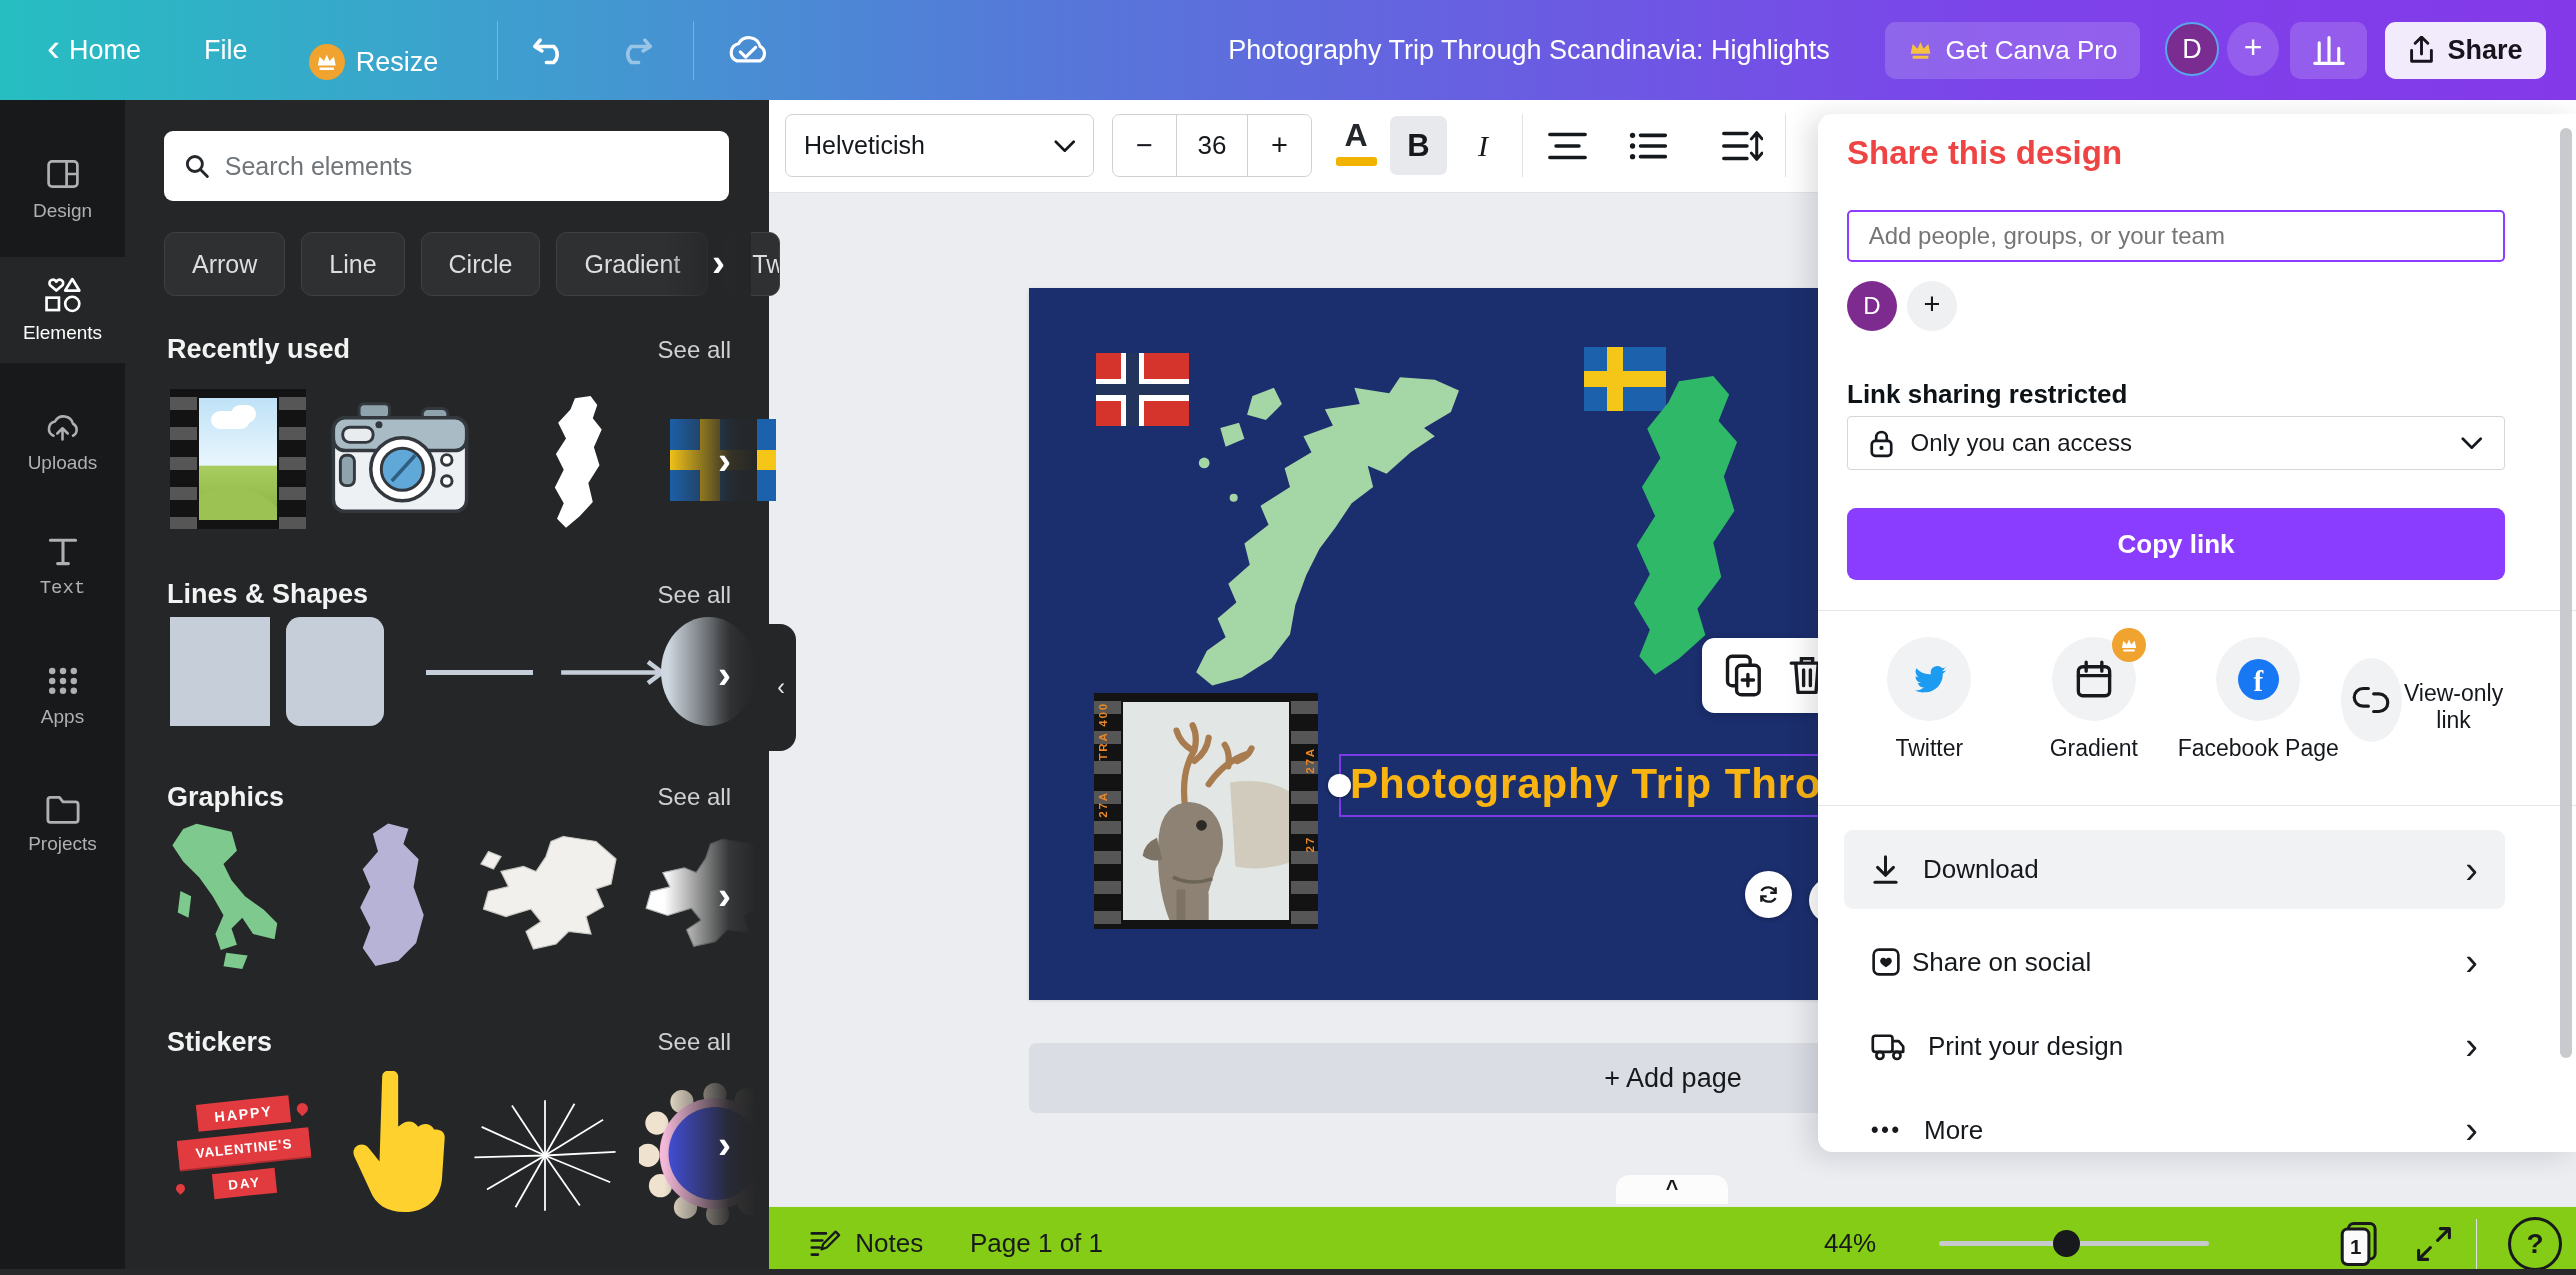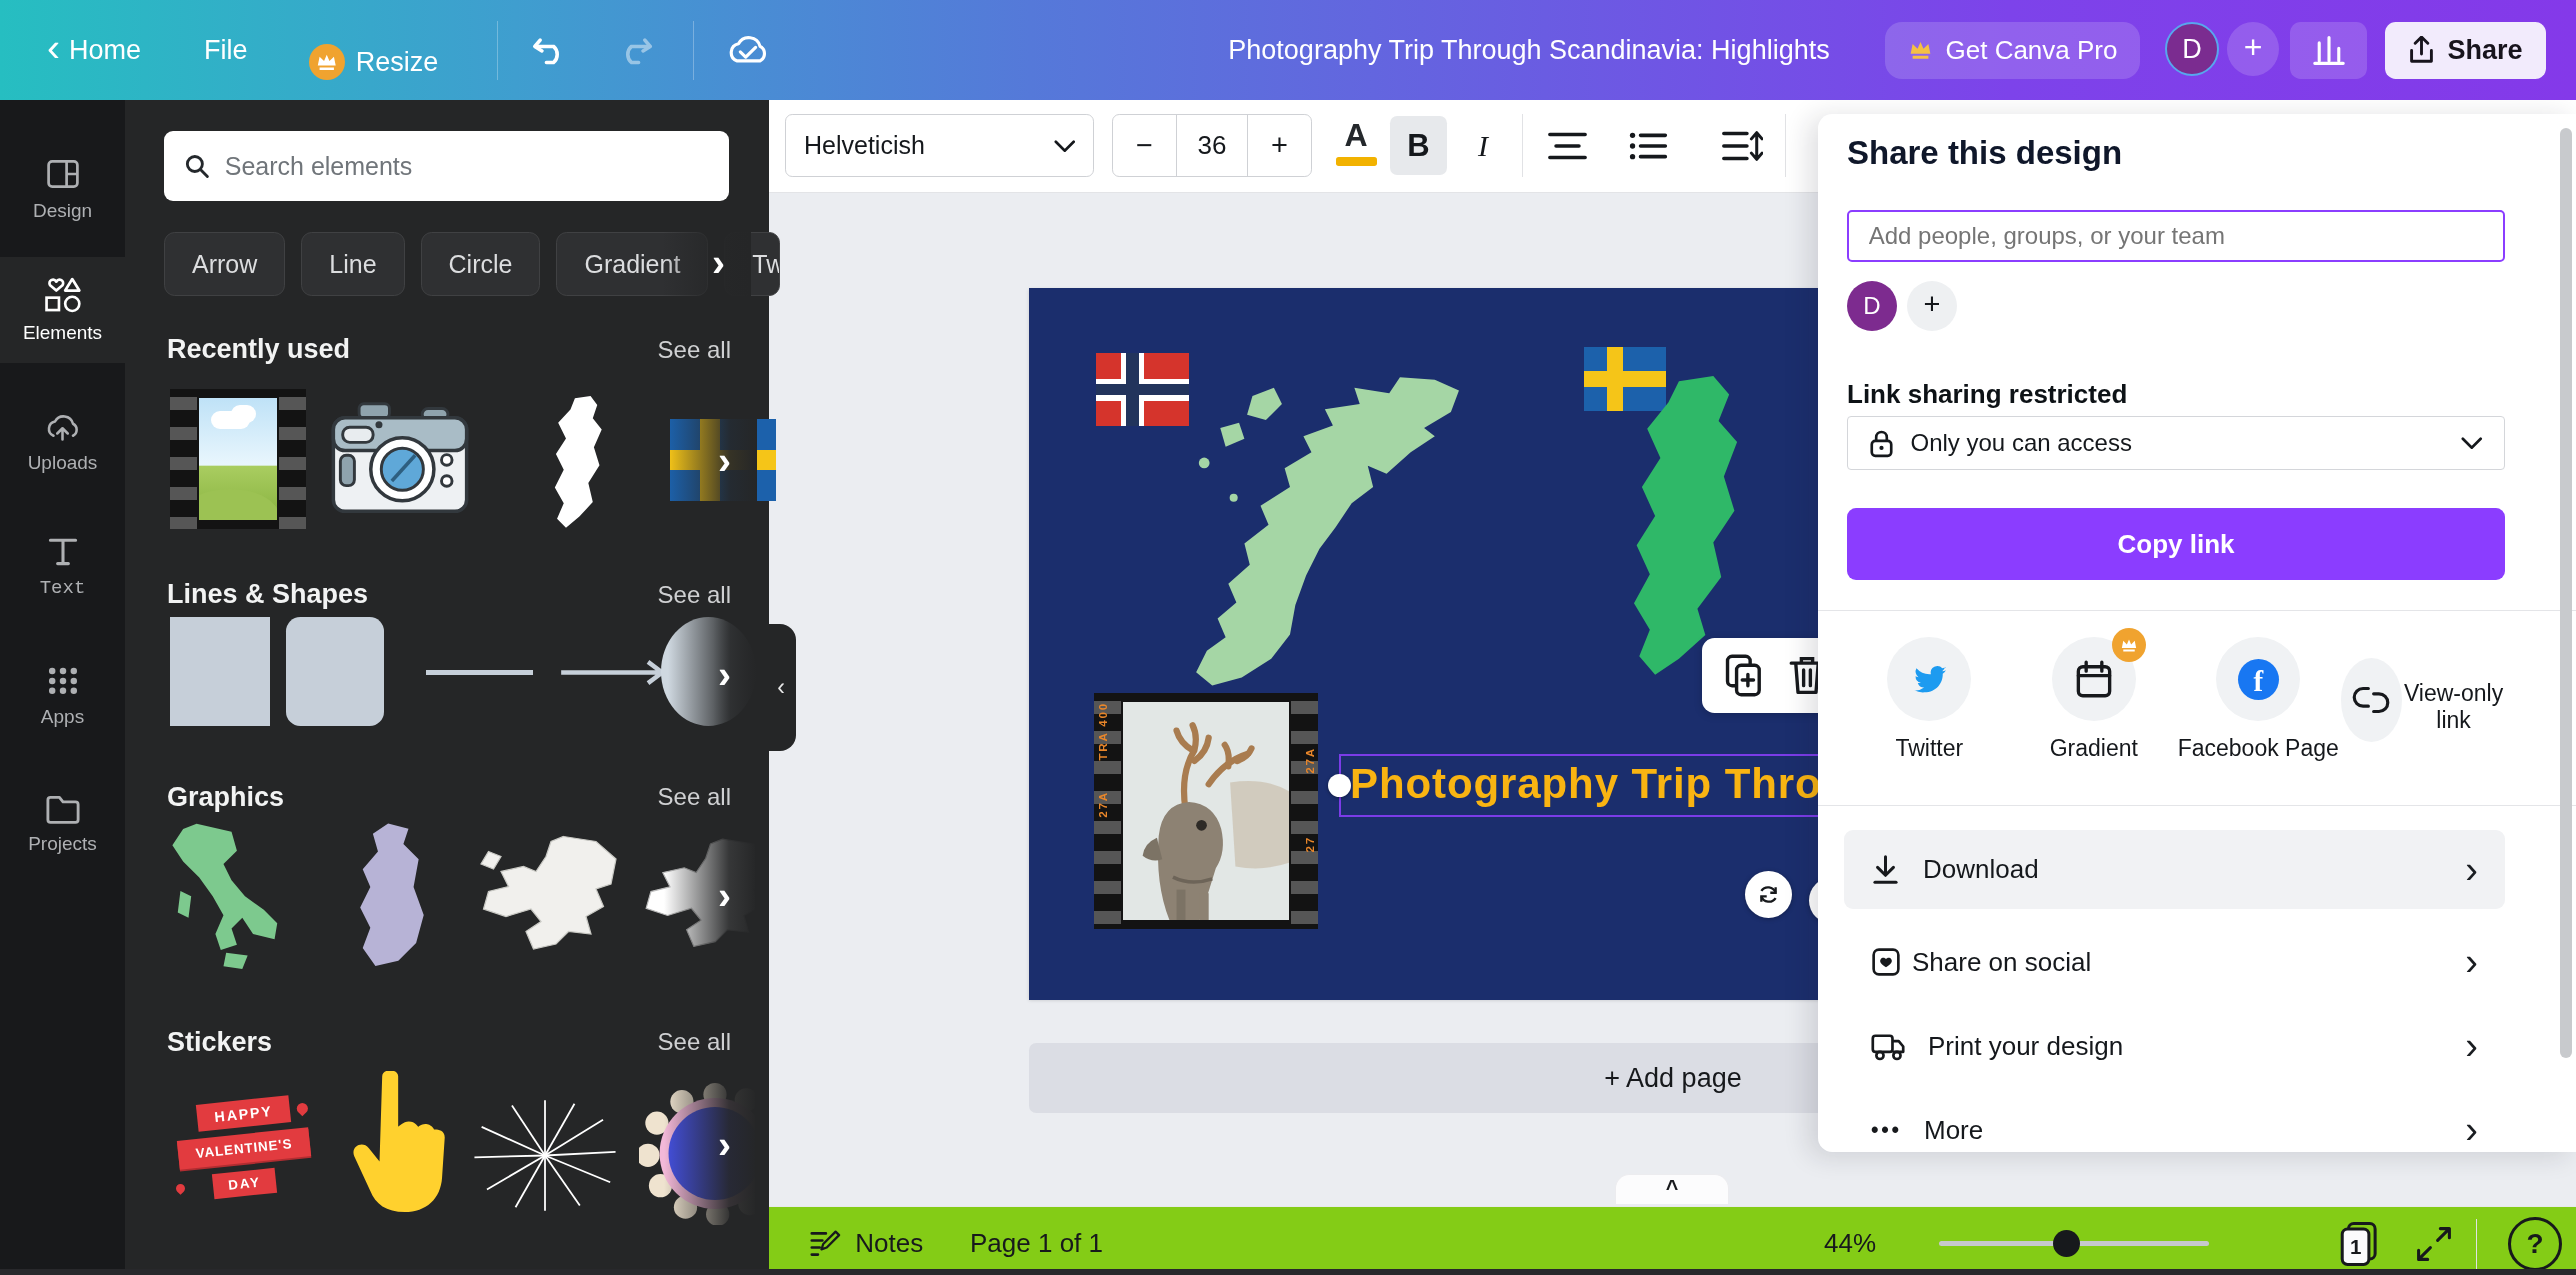--- a/index.html
+++ b/index.html
@@ -108,21 +108,21 @@
   <div class="abs tb-divider" style="left:693px; top:20.6px;"></div>
   <div class="abs tt-icon-btn" style="left:716px; top:23px; width:63px; height:54px;">
     <svg width="47" height="36" viewBox="0 0 52 40">
         <path d="M14 32 a10 10 0 0 1 2-19 a13 13 0 0 1 24 3 a9 9 0 0 1 0 16 Z" fill="none" stroke="#fff" stroke-width="3.5" stroke-linejoin="round"></path>
         <path d="M18 22 l6 6 l11 -11" fill="none" stroke="#fff" stroke-width="3.5" stroke-linecap="round" stroke-linejoin="round"></path>
       </svg>
   </div>
   <div class="abs" style="left:1073px; top:0; width:912px; height:100px; display:flex; align-items:center; justify-content:center;">
     <span style="font-size:27px; color:#fff;">Photography Trip Through Scandinavia: Highlights</span>
   </div>
-  <div class="abs pill flex" style="left:1885px; top:21.5px; height:57px; padding:0 23px; gap:12.5px;border-radius:17px;">
+  <div class="abs pill flex" style="left:1885px; top:21.5px; height:57px; padding:0 23px; gap:12.5px;">
     <svg width="25" height="19.7" viewBox="0 0 24 20">
         <path d="M2 14 L4 4 L9 9 L12 2 L15 9 L20 4 L22 14 Z M4 16 h16 v3 h-16 Z" fill="#f5c044"></path>
       </svg>
     <span style="font-size:26px; color:#fff;">Get Canva Pro</span>
   </div>
   <div class="abs" style="left:2165px; top:22.4px; width:54px; height:54px; border-radius:50%; background:#7b2c90; border:2.7px solid #58a6ee; display:flex; align-items:center; justify-content:center;">
     <span style="font-size:27px; color:#fff;">D</span>
   </div>
   <div class="abs pill" style="left:2227px; top:22.4px; width:52px; height:54px; border-radius:50%; display:flex; align-items:center; justify-content:center;">
     <span style="font-size:32px; color:#fff; margin-top:-3.6px;">+</span>
@@ -543,21 +543,21 @@
         <path d="M25 17 L38 4 M28 4 h10 v10 M17 25 L4 38 M4 28 v10 h10" fill="none" stroke="#17191c" stroke-width="3.4" stroke-linecap="round" stroke-linejoin="round"></path>
       </svg>
   </div>
   <div class="abs" style="left:1707px; top:11.6px; width:0.9px; height:50px; background:#e0e1e4;"></div>
   <div class="abs tt-icon-btn" style="left:1739px; top:9.8px; width:54px; height:54px; border:3.6px solid #17191c; border-radius:50%; font-size:28px; font-weight:bold; color:#17191c;">
     <span>?</span>
   </div>
 </div>
 
 <div id="share-panel" class="abs">
-  <div class="abs" style="left:29px; top:19.7px; font-size:33px; font-weight:bold; color:#0f172a;">Share this design</div>
+  <div class="abs" style="left:29px; top:19.7px; font-size:33px; font-weight:bold; color:#ef4444;">Share this design</div>
 
   <div class="abs" style="left:29px; top:96px; width:658px; height:52px; border:2.2px solid #8b3dff; border-radius:5px; display:flex; align-items:center; padding:0 19.7px;">
     <input type="text" style="border: 0px; outline: 0px; width: 100%; font-size: 24px; color: rgb(60, 64, 67); font-family: &quot;Liberation Sans&quot;, sans-serif;" placeholder="Add people, groups, or your team">
   </div>
 
   <div class="abs" style="left:29px; top:167px; width:50px; height:50px; border-radius:50%; background:#7d2b8f; display:flex; align-items:center; justify-content:center;">
     <span style="color:#fff; font-size:24px;">D</span>
   </div>
   <div class="abs" style="left:89px; top:167px; width:50px; height:50px; border-radius:50%; background:#eef0f2; display:flex; align-items:center; justify-content:center;">
     <span style="color:#15181c; font-size:29px; margin-top:-2.7px;">+</span>

